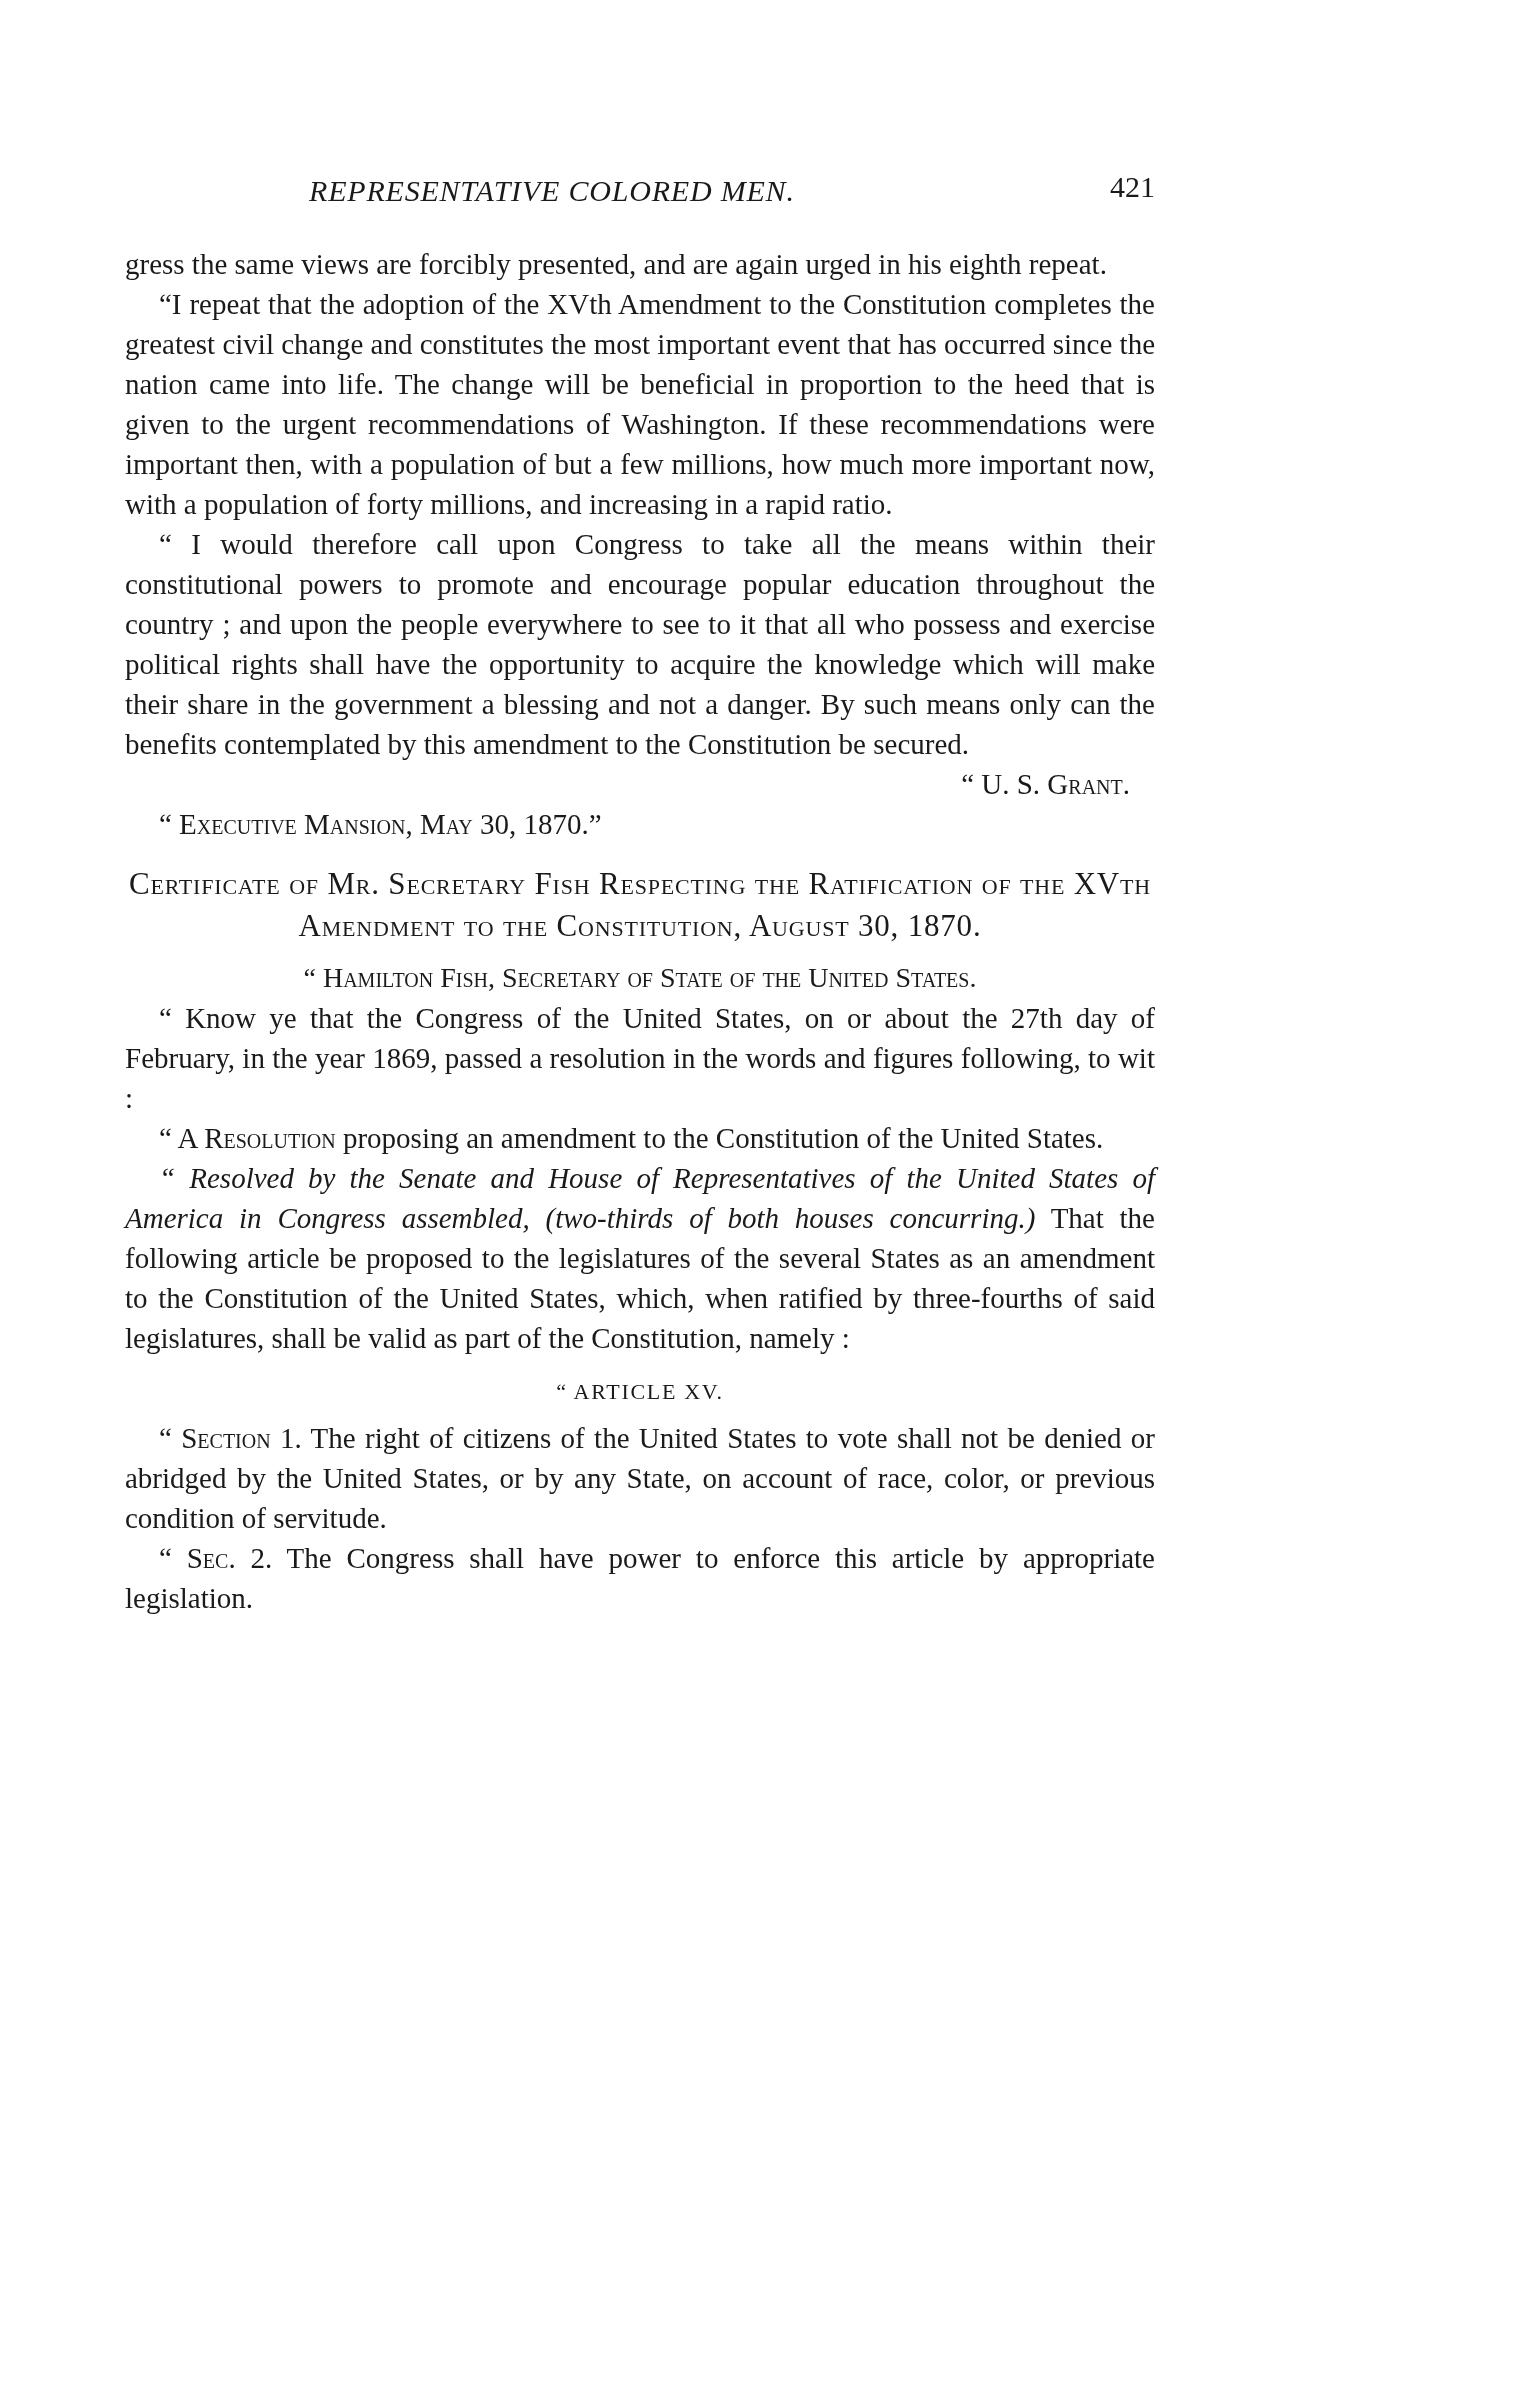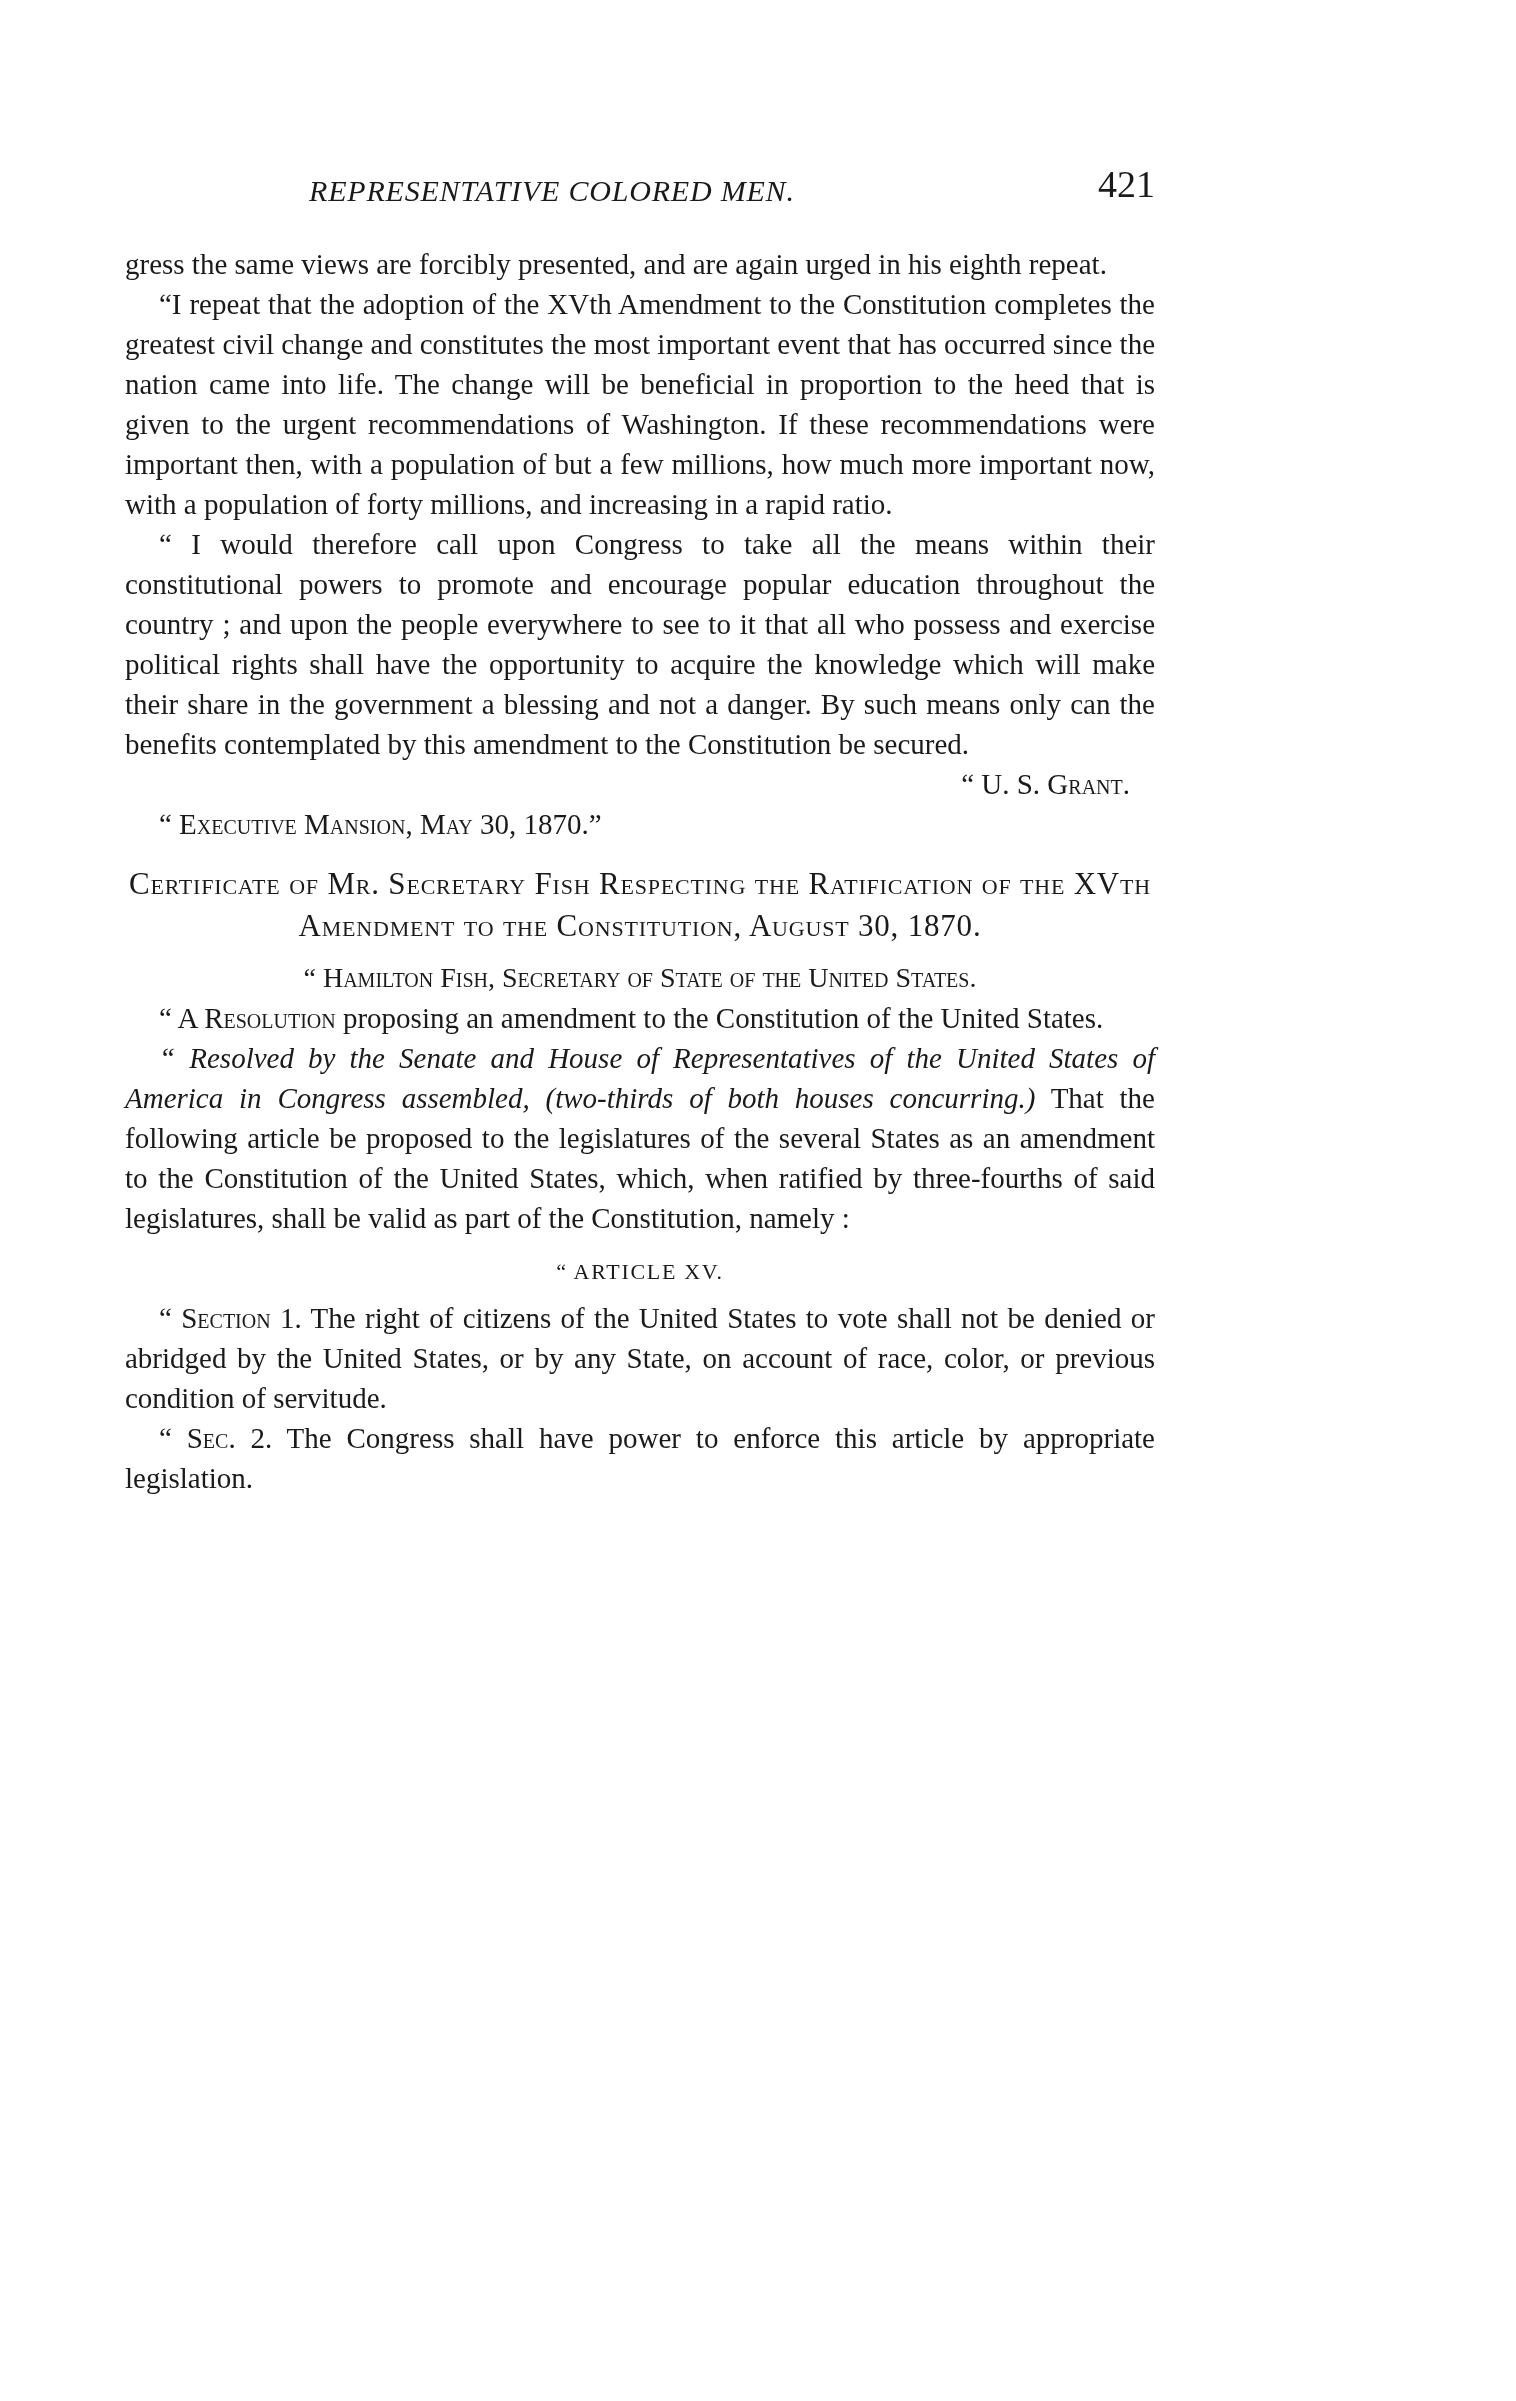--- a/index.html
+++ b/index.html
@@ -1,21 +1,21 @@
 <!DOCTYPE html>
 <html style="font-size:13.5px"><head>
 <meta charset="utf-8">
 <style>
   html, body { margin:0; padding:0; background:#ffffff; }
   body { width:1517px; height:2401px; position:relative; overflow:hidden;
          font-family:"Liberation Serif","DejaVu Serif",serif; color:#1a1a1a; }
   .page { position:absolute; left:125px; top:0; width:1030px; }
   .running-head { position:absolute; top:162px; left:0; width:1030px; height:42px; }
   .running-title { position:absolute; left:184px; top:12px; font-style:italic; font-size:30px; letter-spacing:0.8px; }
-  .page-num { position:absolute; right:0; top:0; font-size:38px; }
+  .page-num { position:absolute; right:0; top:8px; font-size:30px; }
   .body { position:absolute; top:244px; left:0; width:1030px; font-size:29px; line-height:40px; text-align:justify; }
   .body p { margin:0; }
   .indent { text-indent:34px; }
   .right { text-align:right; padding-right:25px; }
   .sc { font-variant:small-caps; }
   .it { font-style:italic; }
   .heading { text-align:center; font-variant:small-caps; font-size:31px; line-height:42px; margin:18.5px 0 11.8px 0 !important; letter-spacing:0.8px; }
   .center { text-align:center; }
   .gap-s { margin-top:11.8px !important; }
   .article { text-align:center; font-size:22px; letter-spacing:1.7px; text-transform:uppercase; margin:13.5px 0 6.7px 0 !important; }
@@ -32,20 +32,21 @@
   <div class="body">
     <p>gress the same views are forcibly presented, and are again urged in his eighth repeat.</p>
     <p class="indent">“I repeat that the adoption of the XVth Amendment to the Constitution completes the greatest civil change and constitutes the most important event that has occurred since the nation came into life. The change will be beneficial in proportion to the heed that is given to the urgent recommendations of Washington. If these recommendations were important then, with a population of but a few millions, how much more important now, with a population of forty millions, and increasing in a rapid ratio.</p>
     <p class="indent">“ I would therefore call upon Congress to take all the means within their constitutional powers to promote and encourage popular education throughout the country ; and upon the people everywhere to see to it that all who possess and exercise political rights shall have the opportunity to acquire the knowledge which will make their share in the government a blessing and not a danger. By such means only can the benefits contemplated by this amendment to the Constitution be secured.</p>
     <p class="right sc">“ U. S. Grant.</p>
     <p class="indent sc">“ Executive Mansion, May 30, 1870.”</p>
 
     <p class="heading">Certificate of Mr. Secretary Fish Respecting the Ratification of the XVth Amendment to the Constitution, August 30, 1870.</p>
 
     <p class="center sc" style="font-size:28px">“ Hamilton Fish, Secretary of State of the United States.</p>
+    <p class="indent">“ Know ye that the Congress of the United States, on or about the 27th day of February, in the year 1869, passed a resolution in the words and figures following, to wit :</p>
     <p class="indent"><span>“ A </span><span class="sc">Resolution</span><span> proposing an amendment to the Constitution of the United States.</span></p>
     <p class="indent"><span class="it">“ Resolved by the Senate and House of Representatives of the United States of America in Congress assembled, (two-thirds of both houses concurring.)</span><span> That the following article be proposed to the legislatures of the several States as an amendment to the Constitution of the United States, which, when ratified by three-fourths of said legislatures, shall be valid as part of the Constitution, namely :</span></p>
 
     <p class="article">“ Article XV.</p>
 
     <p class="indent"><span class="sc">“ Section 1.</span><span> The right of citizens of the United States to vote shall not be denied or abridged by the United States, or by any State, on account of race, color, or previous condition of servitude.</span></p>
     <p class="indent"><span class="sc">“ Sec. 2.</span><span> The Congress shall have power to enforce this article by appropriate legislation.</span></p>
   </div>
 </div>
 

